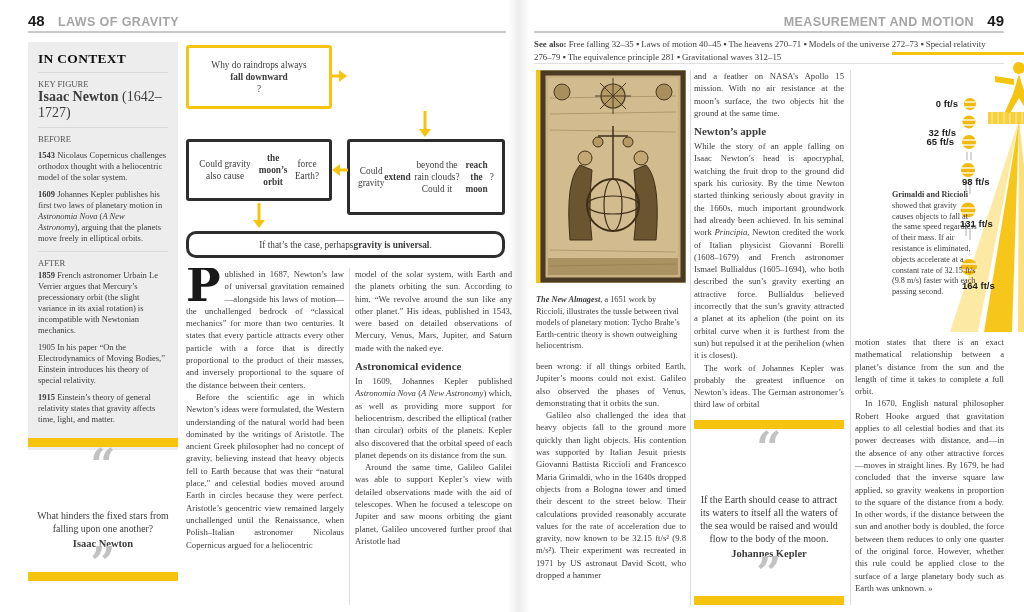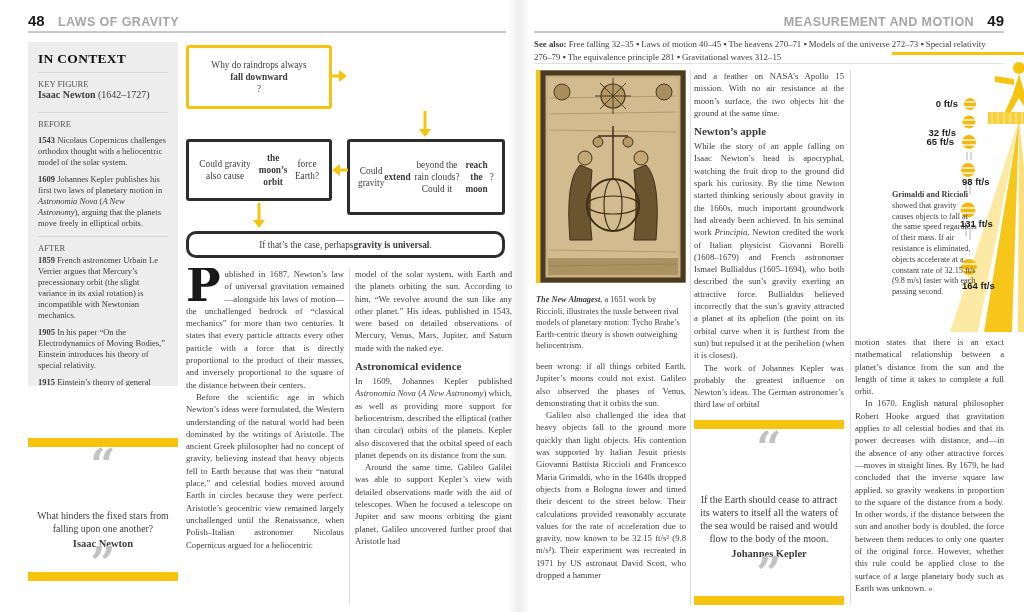--- a/index.html
+++ b/index.html
@@ -11,24 +11,24 @@
   body{font-family:"Liberation Serif","DejaVu Serif",serif;color:var(--text);}
   .spread{position:relative;width:1024px;height:612px;background:#fff;overflow:hidden;}
 
   
   .pg-header{position:absolute;top:12px;height:22px;font-family:"Liberation Sans","DejaVu Sans",sans-serif;font-weight:bold;}
   .pg-num{font-size:15px;color:#1a1a1a;letter-spacing:0;}
   .pg-title{font-size:12.5px;color:var(--header-gray);letter-spacing:.4px;}
   .header-rule{position:absolute;top:31px;height:2px;background:#c9c9c9;}
 
   
-  .in-context{position:absolute;left:28px;top:42px;width:150px;height:344px;background:var(--sidebar-bg);padding:9px 10px;overflow:hidden;}
+  .in-context{position:absolute;left:28px;top:42px;width:150px;height:408px;background:var(--sidebar-bg);padding:9px 10px;overflow:hidden;}
   .ic-title{font-size:13.5px;font-weight:bold;letter-spacing:.3px;color:#111;padding-bottom:5px;border-bottom:1.5px solid #d8d8d8;}
   .ic-label{font-size:8.6px;color:#555;margin-top:6px;}
-  .ic-keyfig{font-size:10px;padding-bottom:12px;border-bottom:1.5px solid #d8d8d8;}
+  .ic-keyfig{font-size:14px;padding-bottom:6px;border-bottom:1.5px solid #d8d8d8;}
   .ic-item{font-size:8.5px;line-height:11px;margin-top:6px;}
   .ic-sep{border-bottom:1.5px solid #d8d8d8;margin-top:7px;}
 
   
   .quote-block{position:absolute;overflow:hidden;text-align:center;}
   .q-bar{position:absolute;left:0;width:100%;height:9px;background:var(--accent);}
   .q-bar.top{top:0;} .q-bar.bottom{bottom:0;}
   .q-mark{font-family:"DejaVu Serif",serif;font-size:44px;line-height:30px;height:28px;color:var(--quote-gray);font-weight:bold;}
   .q-text{font-size:9.8px;line-height:12.5px;padding:2px 6px;margin-top:29px;}
   .q-attr{font-size:10.5px;font-weight:bold;margin-top:1px;}
@@ -79,21 +79,21 @@
   <div class="in-context">
     <div class="ic-title">IN CONTEXT</div>
     <div class="ic-label">KEY FIGURE</div>
     <div class="ic-keyfig"><span style="font-weight: bold;">Isaac Newton</span><span> (1642–1727)</span></div>
     <div class="ic-label">BEFORE</div>
     <div class="ic-item"><span style="font-weight: bold;">1543 </span><span>Nicolaus Copernicus challenges orthodox thought with a heliocentric model of the solar system.</span></div>
     <div class="ic-item"><span style="font-weight: bold;">1609 </span><span>Johannes Kepler publishes his first two laws of planetary motion in </span><span style="font-style: italic;">Astronomia Nova</span><span> (</span><span style="font-style: italic;">A New Astronomy</span><span>), arguing that the planets move freely in elliptical orbits.</span></div>
     <div class="ic-sep"></div>
     <div class="ic-label">AFTER</div>
     <div class="ic-item" style="margin-top:2px;"><span style="font-weight: bold;">1859 </span><span>French astronomer Urbain Le Verrier argues that Mercury’s precessionary orbit (the slight variance in its axial rotation) is incompatible with Newtonian mechanics.</span></div>
-    <div class="ic-item"><span style="font-weight: bold;">1905 </span><span>In his paper “On the Electrodynamics of Moving Bodies,” Einstein introduces his theory of special relativity.</span></div>
+    <div class="ic-item"><span style="font-weight: normal;">1905 </span><span>In his paper “On the Electrodynamics of Moving Bodies,” Einstein introduces his theory of special relativity.</span></div>
     <div class="ic-item"><span style="font-weight: bold;">1915 </span><span>Einstein’s theory of general relativity states that gravity affects time, light, and matter.</span></div>
   </div>
 
   <div class="quote-block" style="left:28px;top:438px;width:150px;height:143px;">
     <div class="q-bar top"></div>
     <div style="margin-top:13px;" class="q-mark">“</div>
     <div class="q-text">What hinders the fixed stars from falling upon one another?</div>
     <div class="q-attr">Isaac Newton</div>
     <div class="q-mark">”</div>
     <div class="q-bar bottom"></div>

